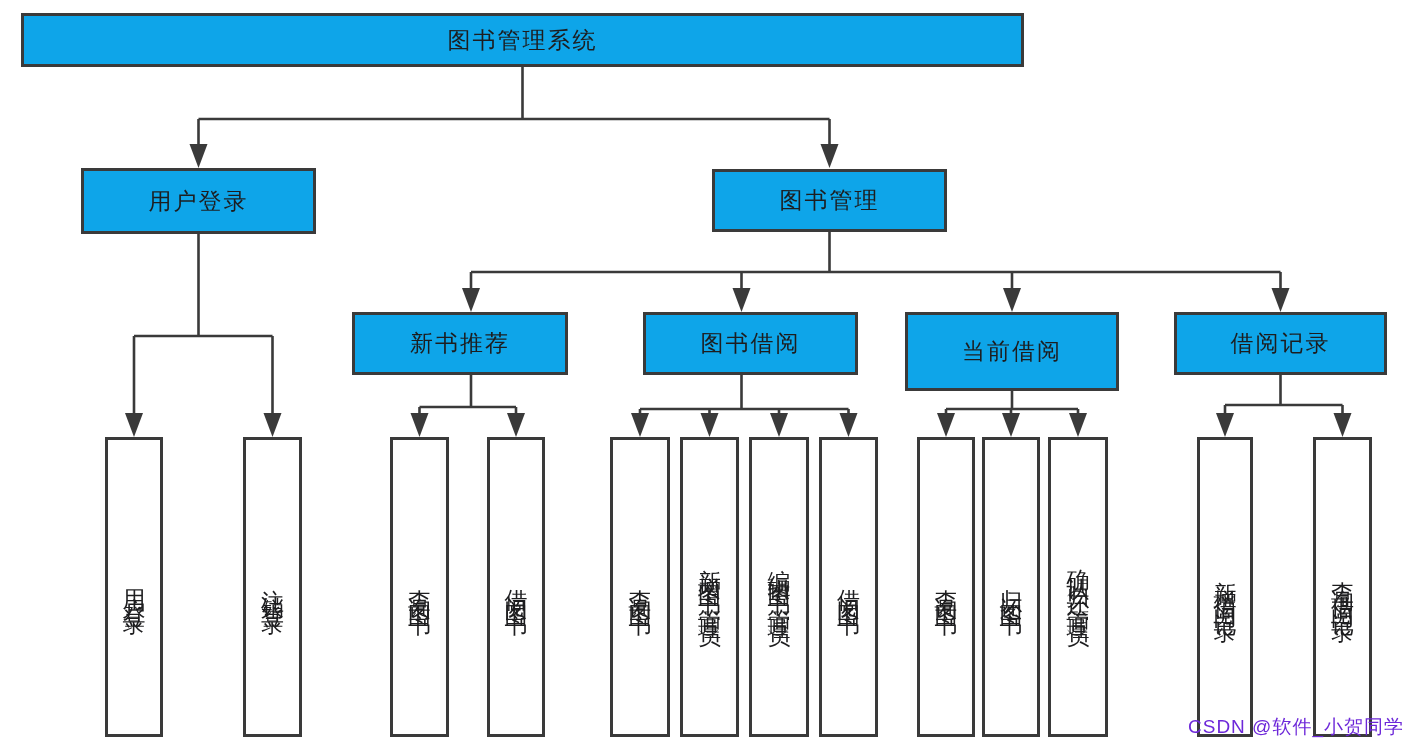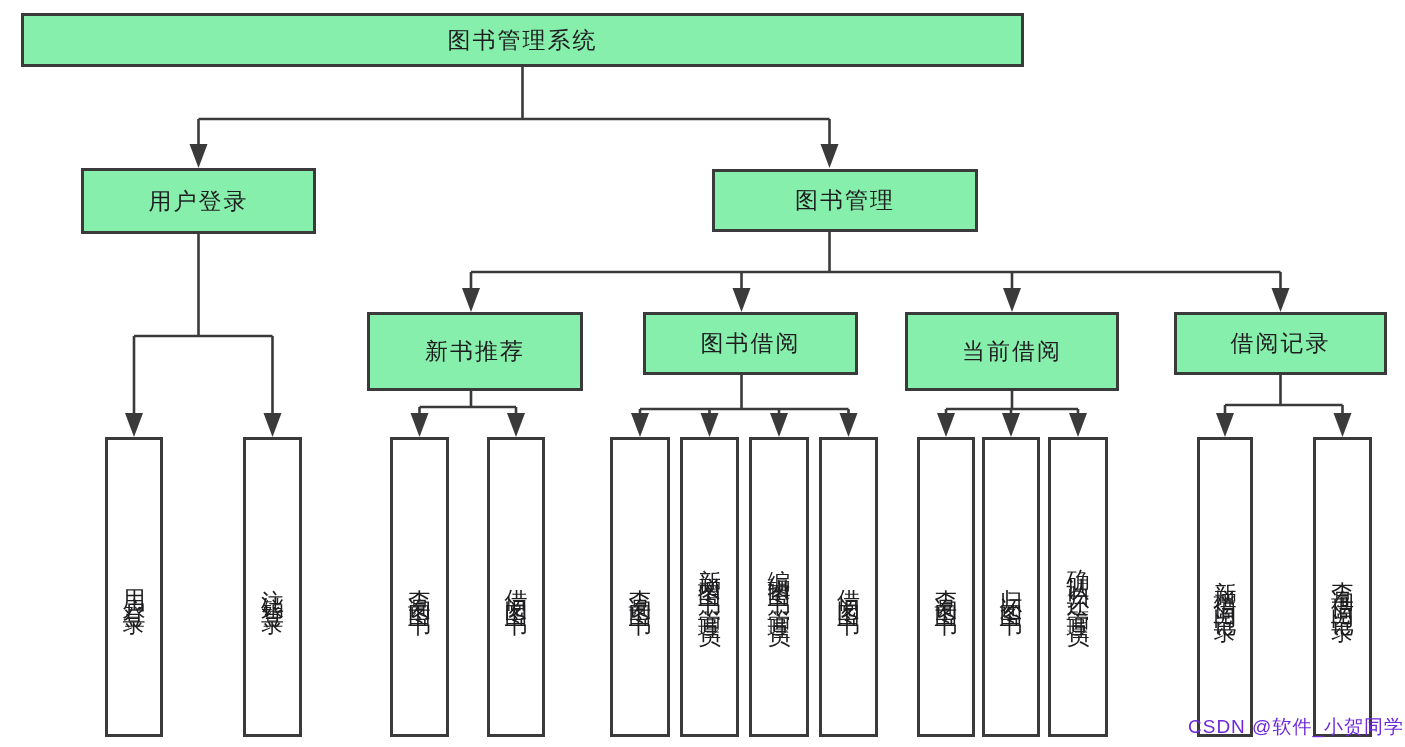--- a/index.html
+++ b/index.html
@@ -5,21 +5,21 @@
   html,body { margin:0; padding:0; background:#ffffff; }
   .canvas {
     position:relative; width:1405px; height:747px; background:#ffffff;
     font-family:"Liberation Sans","DejaVu Sans",sans-serif; overflow:hidden;
   }
   svg.connectors { position:absolute; left:0; top:0; width:1405px; height:747px; }
   svg.connectors path { fill:none; stroke:#3a3a3a; stroke-width:2.6; }
   svg.connectors polygon { fill:#3a3a3a; stroke:none; }
 
   .hbox {
-    position:absolute; box-sizing:border-box; background:#86efac;
+    position:absolute; box-sizing:border-box; background:#0ea5e9;
     border:3px solid #3a3a3a; display:flex; align-items:center; justify-content:center;
     font-size:23px; letter-spacing:2px; color:#1d1d1f; z-index:2; white-space:nowrap;
   }
   .vbox {
     position:absolute; top:437px; height:300px; box-sizing:border-box; background:#ffffff;
     border:3px solid #3a3a3a; display:flex; align-items:center; justify-content:center; z-index:2;
   }
   .vbox .vtext {
     writing-mode:vertical-rl; text-orientation:mixed;
     font-size:23px; letter-spacing:8px; color:#1d1d1f; line-height:1;
@@ -77,25 +77,25 @@
     </g>
   </svg>
 
   <div class="hbox" style="left:21px; top:13px; width:1003px; height:54px;">
     <span>图书管理系统</span>
   </div>
 
   <div class="hbox" style="left:81px; top:168px; width:235px; height:66px;">
     <span>用户登录</span>
   </div>
-  <div class="hbox" style="left:712px; top:169px; width:266px; height:63px;">
+  <div class="hbox" style="left:712px; top:169px; width:235px; height:63px;">
     <span>图书管理</span>
   </div>
 
-  <div class="hbox" style="left:367px; top:312px; width:216px; height:79px;text-align:right;">
+  <div class="hbox" style="left:352px; top:312px; width:216px; height:63px;text-align:right;">
     <span>新书推荐</span>
   </div>
   <div class="hbox" style="left:634px; top:312px; width:215px; height:63px;margin-left:9px;">
     <span>图书借阅</span>
   </div>
   <div class="hbox" style="left:905px; top:312px; width:214px; height:79px;">
     <span>当前借阅</span>
   </div>
   <div class="hbox" style="left:1174px; top:312px; width:213px; height:63px;">
     <span>借阅记录</span>

